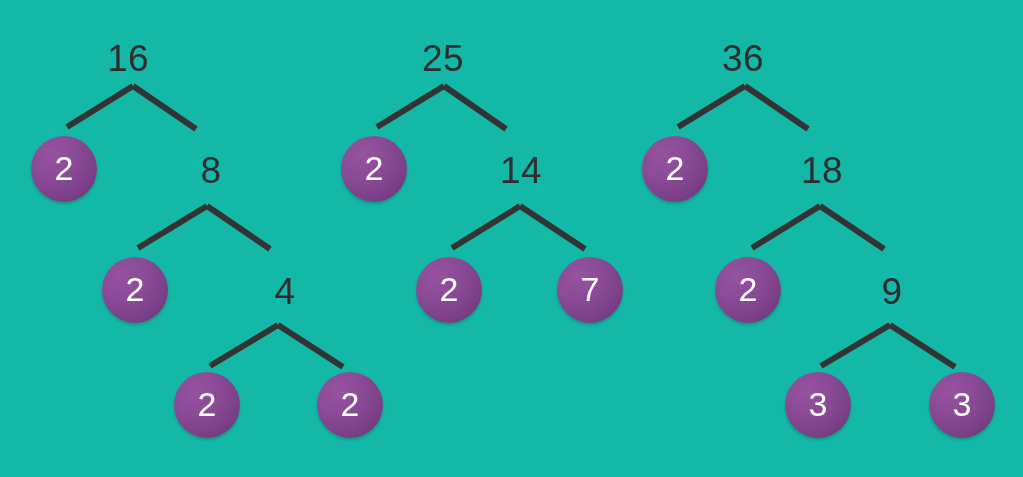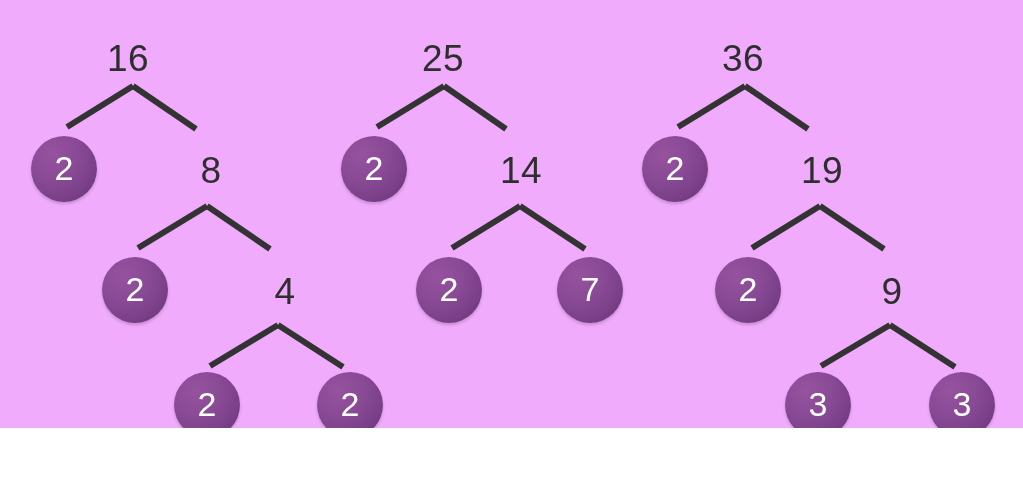--- a/index.html
+++ b/index.html
@@ -6,22 +6,22 @@
     margin: 0;
     padding: 0;
     background: #ffffff;
   }
   body {
     font-family: "Liberation Sans", sans-serif;
   }
   #factor-tree-canvas {
     position: relative;
     width: 1023px;
-    height: 428px;
-    background: #f0abfc;
+    height: 477px;
+    background: #14b8a6;
     overflow: hidden;
   }
   #factor-tree-canvas svg.branch-layer {
     position: absolute;
     left: 0;
     top: 0;
     width: 1023px;
     height: 477px;
     pointer-events: none;
   }
@@ -117,21 +117,21 @@
       <div class="node prime" style="left: 590px; top: 290px;">
         <span class="prime-value">7</span>
       </div>
       <div class="node composite" style="left: 743px; top: 58px; justify-content: center;">
         <span class="composite-value">36</span>
       </div>
       <div class="node prime" style="left: 675px; top: 169px;">
         <span class="prime-value">2</span>
       </div>
       <div class="node composite" style="left: 822px; top: 170px;">
-        <span class="composite-value">19</span>
+        <span class="composite-value">18</span>
       </div>
       <div class="node prime" style="left: 748px; top: 290px;">
         <span class="prime-value">2</span>
       </div>
       <div class="node composite" style="left: 892px; top: 291px;">
         <span class="composite-value">9</span>
       </div>
       <div class="node prime" style="left: 818px; top: 405px;">
         <span class="prime-value">3</span>
       </div>

